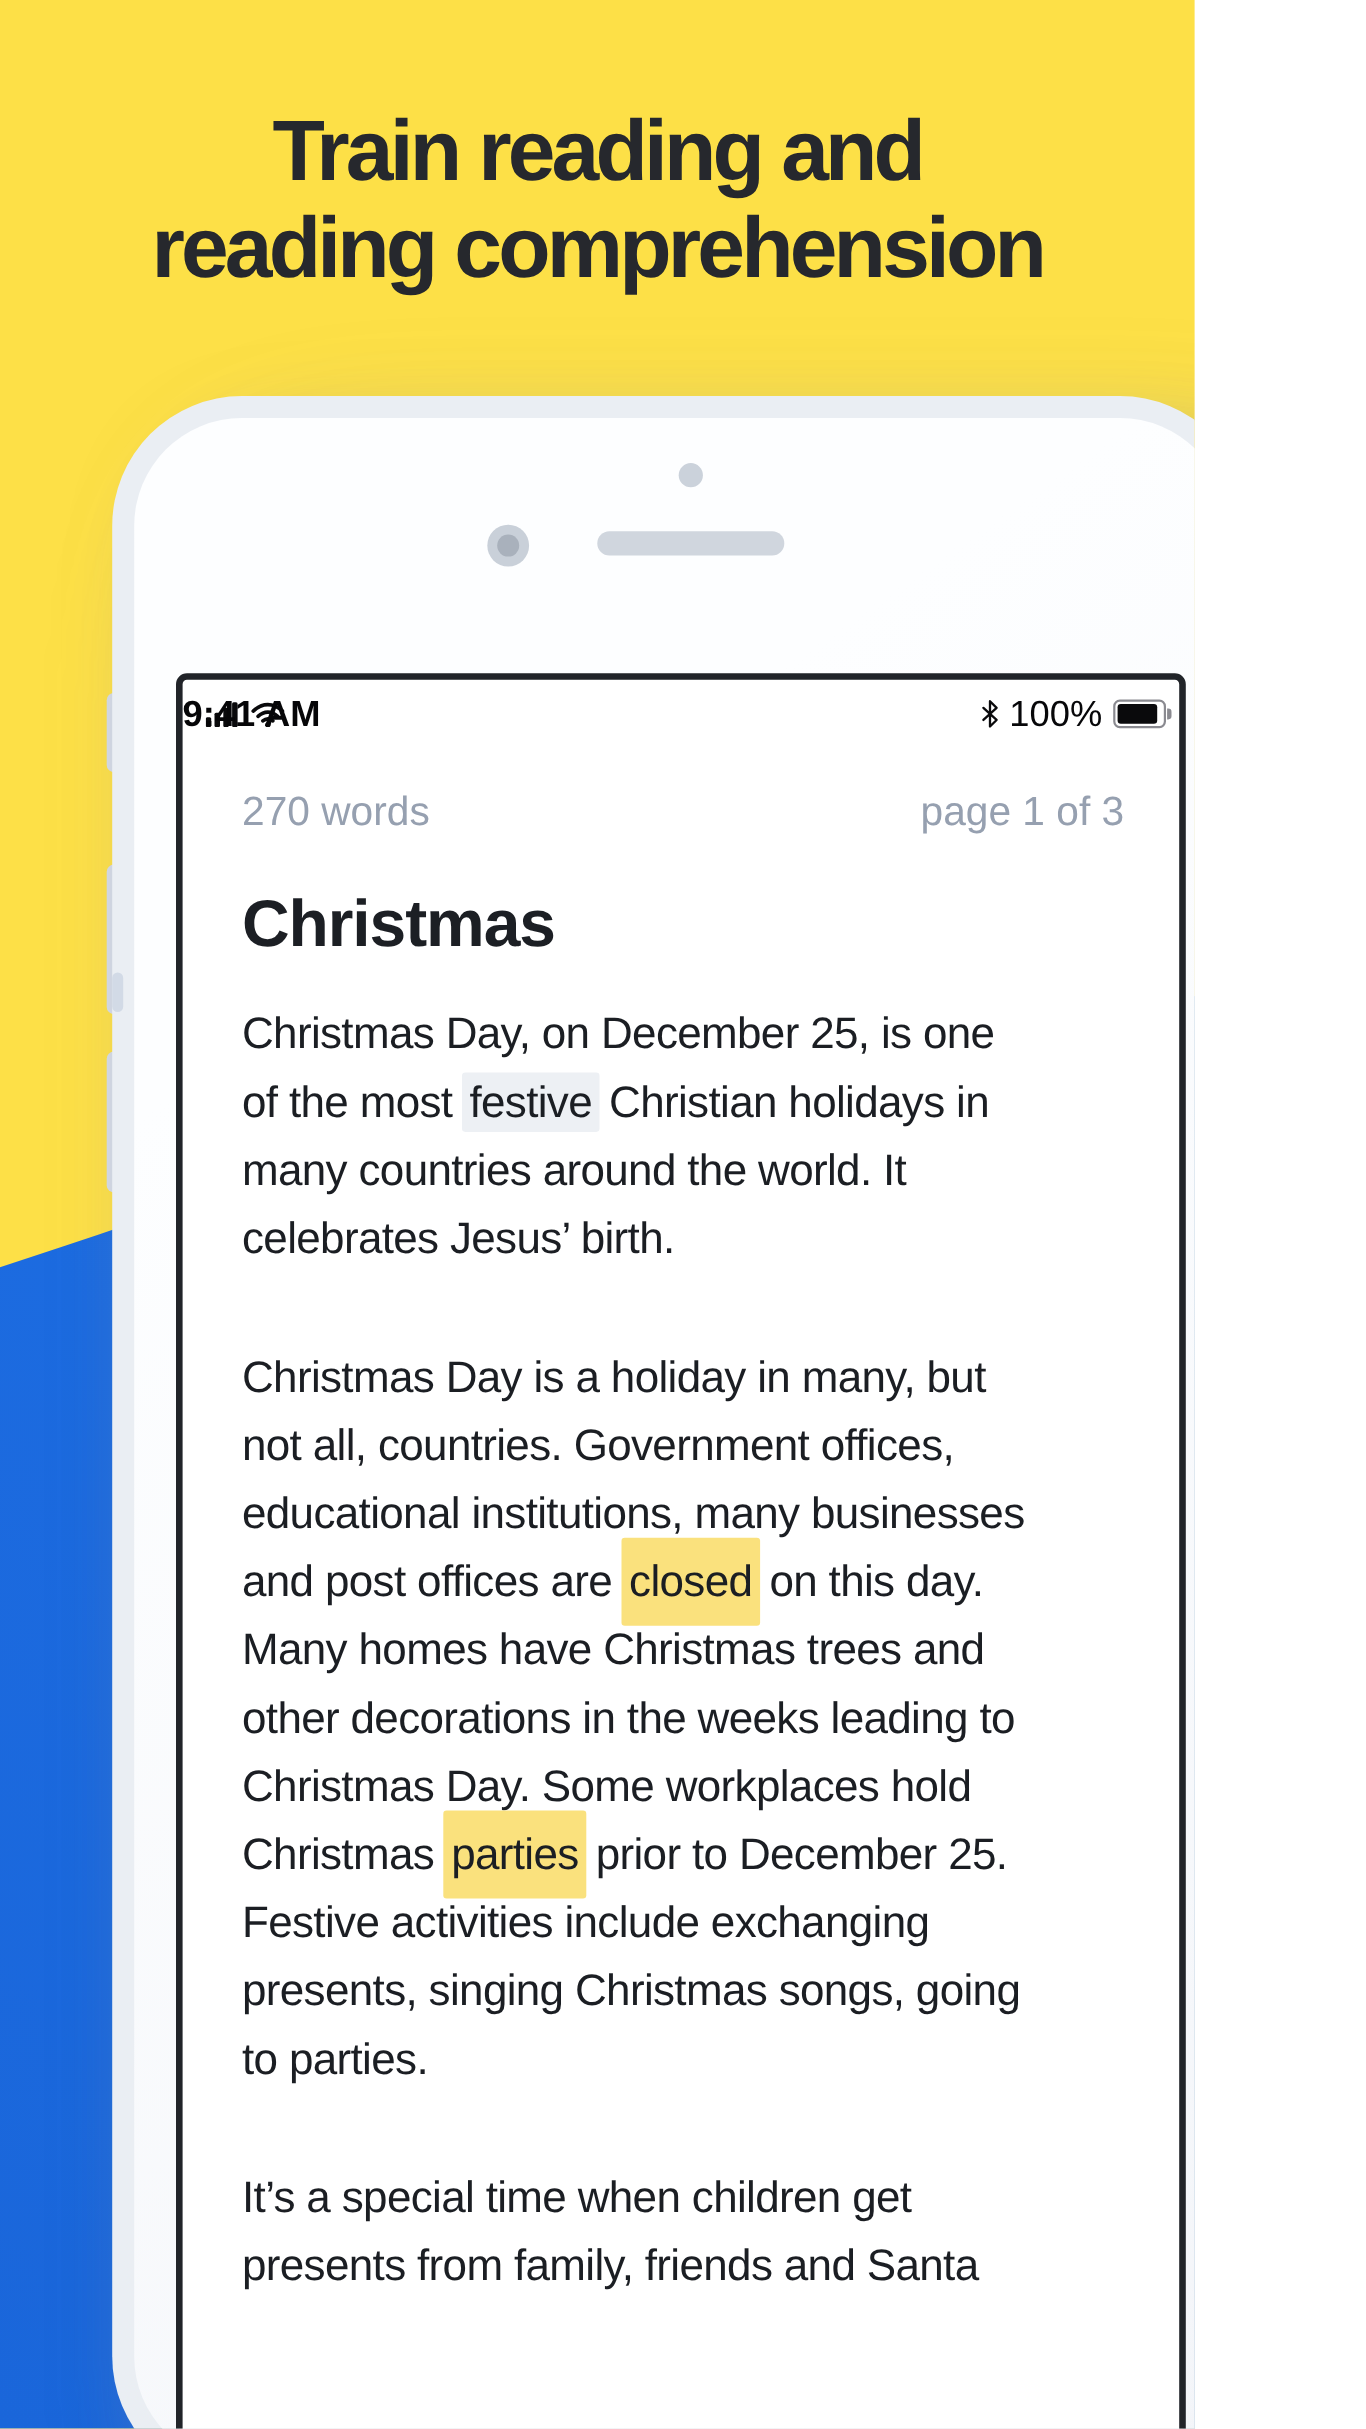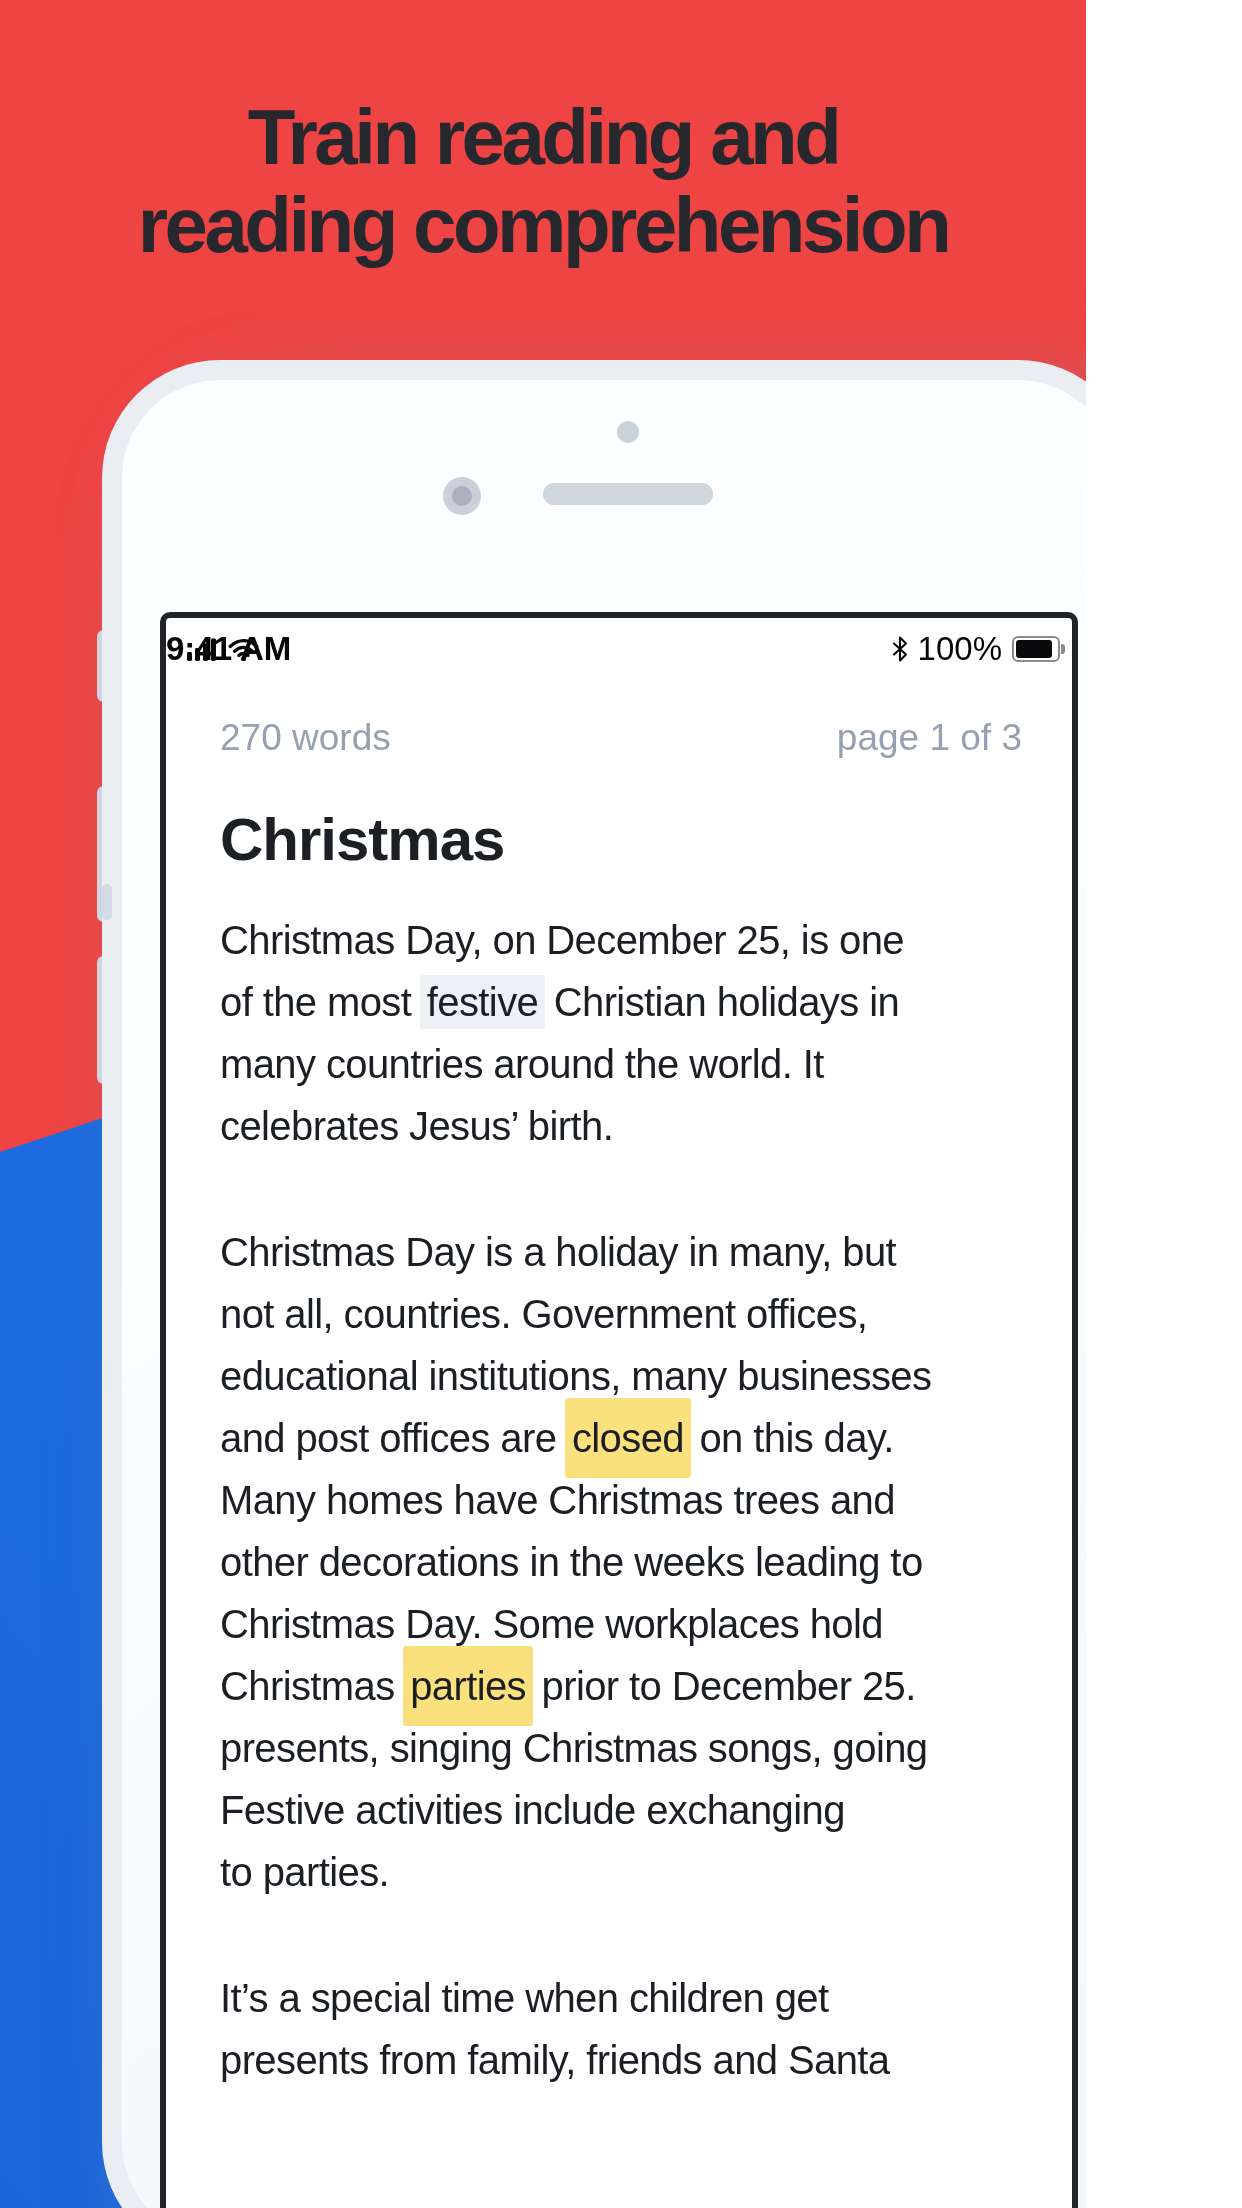--- a/index.html
+++ b/index.html
@@ -1,16 +1,16 @@
 <!DOCTYPE html>
 <html><head>
 <meta charset="utf-8">
 <style>
   html,body{margin:0;padding:0;}
-  .canvas{position:relative;width:1086px;height:2208px;background:#ef4444;overflow:hidden;
+  .canvas{position:relative;width:1086px;height:2208px;background:#fde047;overflow:hidden;
           font-family:"Liberation Sans","DejaVu Sans",sans-serif;}
 
   
   .headline{position:absolute;top:93px;left:0;width:100%;text-align:center;
             font-size:78px;line-height:88px;font-weight:bold;letter-spacing:-3.5px;color:#26282D;z-index:5;}
 
   
   .blue-shape{position:absolute;left:0;top:0;z-index:1;}
 
   
@@ -162,22 +162,22 @@
           </div>
           <div class="para">
             <div class="t-line"><span>Christmas Day is a holiday in many, but</span></div>
             <div class="t-line"><span>not all, countries. Government offices,</span></div>
             <div class="t-line"><span>educational institutions, many businesses</span></div>
             <div class="t-line"><span>and post offices are </span><span class="hl-yellow">closed</span><span> on this day.</span></div>
             <div class="t-line"><span>Many homes have Christmas trees and</span></div>
             <div class="t-line"><span>other decorations in the weeks leading to</span></div>
             <div class="t-line"><span>Christmas Day. Some workplaces hold</span></div>
             <div class="t-line"><span>Christmas </span><span class="hl-yellow">parties</span><span> prior to December 25.</span></div>
+            <div class="t-line"><span>Festive activities include exchanging</span></div>
             <div class="t-line"><span>presents, singing Christmas songs, going</span></div>
-            <div class="t-line"><span>Festive activities include exchanging</span></div>
             <div class="t-line"><span>to parties.</span></div>
           </div>
           <div class="para">
             <div class="t-line"><span>It’s a special time when children get</span></div>
             <div class="t-line"><span>presents from family, friends and Santa</span></div>
           </div>
         </div>
 
 
     </div>

